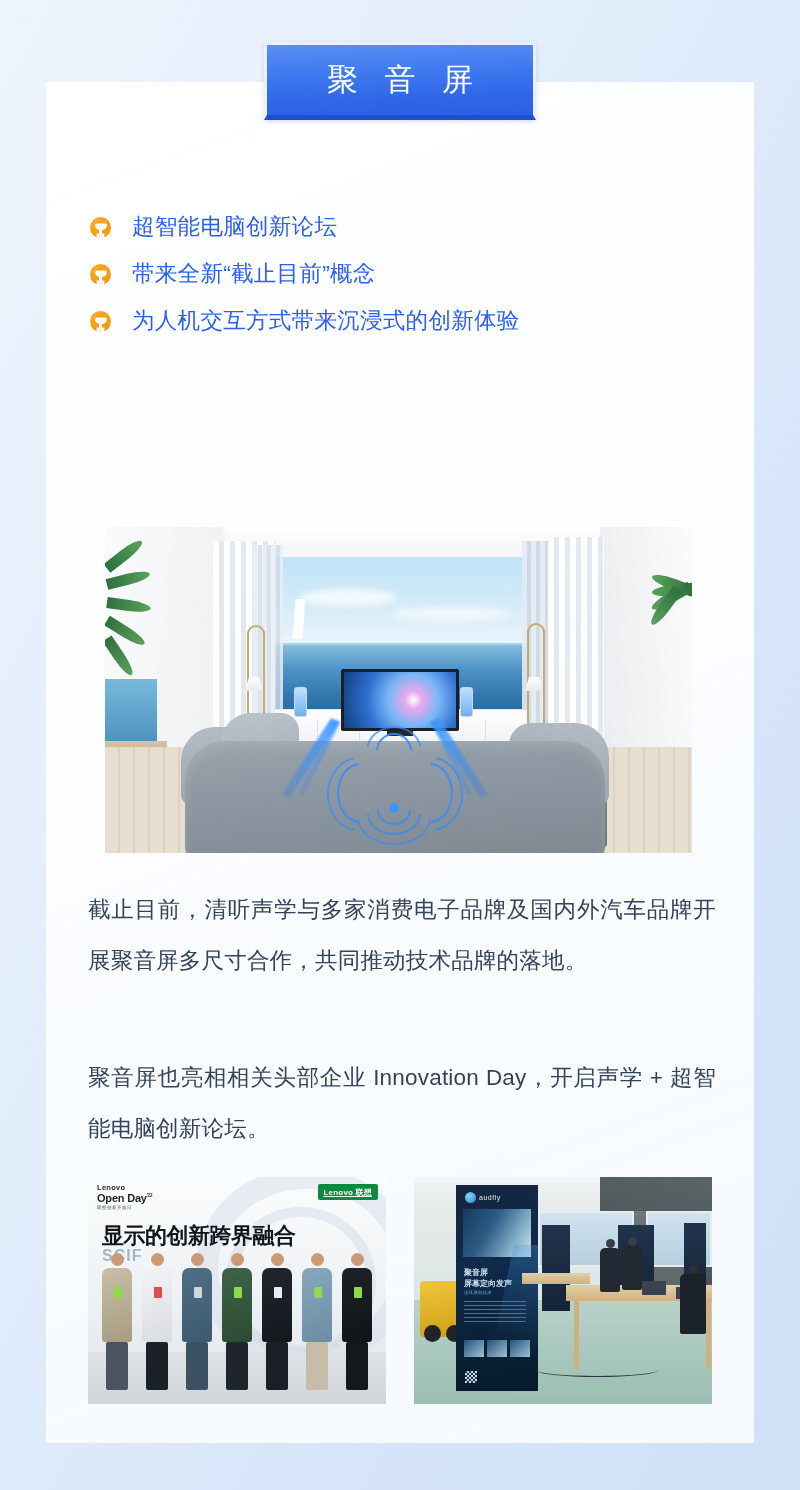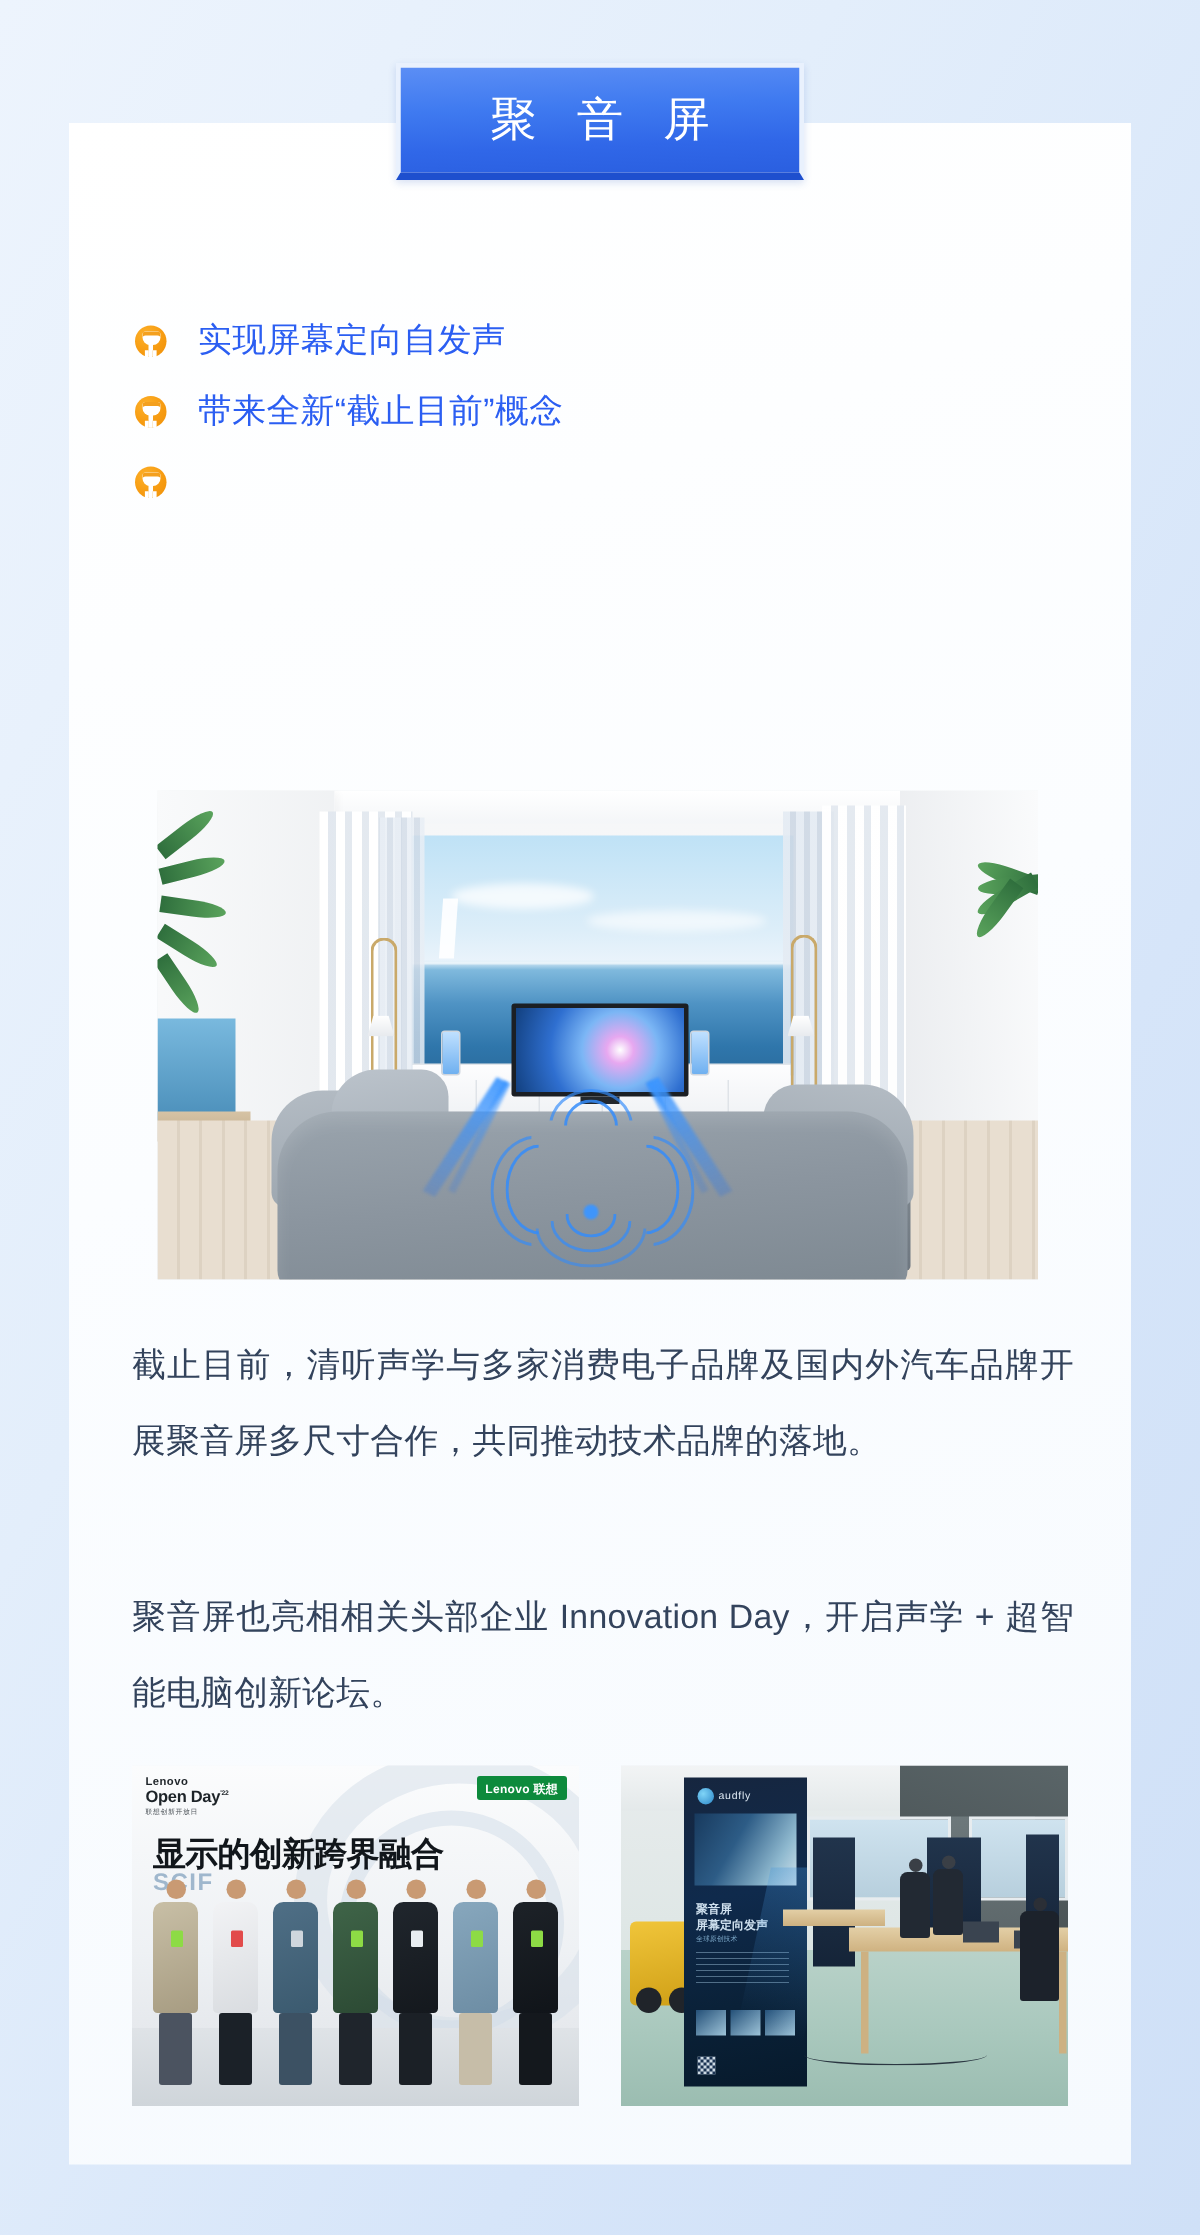--- a/index.html
+++ b/index.html
@@ -307,21 +307,21 @@
   .ld-swirl { position:absolute; right:-30px; top:-10px; width:220px; height:200px;
     border:22px solid rgba(215,224,234,0.55); border-radius:50%; }
   .ld-swirl2 { position:absolute; right:10px; top:30px; width:150px; height:150px;
     border:10px solid rgba(208,219,231,0.5); border-radius:50%; }
   .ld-logo { position:absolute; left:9px; top:7px; color:#1d2328; line-height:1.12; }
   .ld-logo .l1 { font-size:7.5px; letter-spacing:0.3px;font-weight:bold; }
   .ld-logo .l2 { font-size:11px; font-weight:bold; letter-spacing:-0.2px; }
   .ld-logo .l2 sup { font-size:4.5px; vertical-align:super; }
   .ld-logo .l3 { font-size:4.6px; letter-spacing:0.4px; color:#4a5157; }
   .ld-tag { position:absolute; right:8px; top:7px; background:#0d8a3c; color:#fff;
-    font-size:8px; font-weight:bold; padding:2.5px 6px; border-radius:2px; letter-spacing:0.2px; }
+    font-size:8px; font-weight:bold; padding:2.5px 6px; border-radius:2px; letter-spacing:0.2px;text-decoration:underline; }
   .ld-head { position:absolute; left:14px; top:44px; font-size:22px; font-weight:bold;
     color:#11161b; letter-spacing:-0.5px; white-space:nowrap; }
   .ld-sub { position:absolute; left:14px; top:70px; font-size:16px; font-weight:bold;
     color:#9fb7cd; letter-spacing:1px; }
   .ld-floor { position:absolute; left:0; bottom:0; width:100%; height:52px;
     background:linear-gradient(180deg,#dfe3e7,#cfd5da); }
   .ld-people { position:absolute; left:0; bottom:14px; width:100%; height:144px; }
   .pp { position:absolute; bottom:0; width:30px; }
   .pp .hd { width:13px; height:13px; border-radius:50%; background:#c99a73; margin:0 auto; }
   .pp .bd { width:30px; height:74px; border-radius:7px 7px 3px 3px; margin-top:2px; }
@@ -397,28 +397,29 @@
   <div class="banner">
     <span class="banner-text">聚 音 屏</span>
   </div>
 </div>
 
 <div class="content">
 
   <ul class="bullets">
     <li class="bullet">
       <span class="bullet-icon"></span>
-      <span class="bullet-text">实现屏幕定向自发声</span>
+      <span class="bullet-text">超智能电脑创新论坛</span>
     </li>
     <li class="bullet">
       <span class="bullet-icon"></span>
       <span class="bullet-text">带来全新“截止目前”概念</span>
     </li>
     <li class="bullet">
       <span class="bullet-icon"></span>
+      <span class="bullet-text">为人机交互方式带来沉浸式的创新体验</span>
     </li>
   </ul>
 </div>
 
 <div class="hero">
   <div class="room">
     <div class="wall-back"></div>
     <div class="ceiling"></div>
     <div class="wall-left"></div>
     <div class="wall-right"></div>

